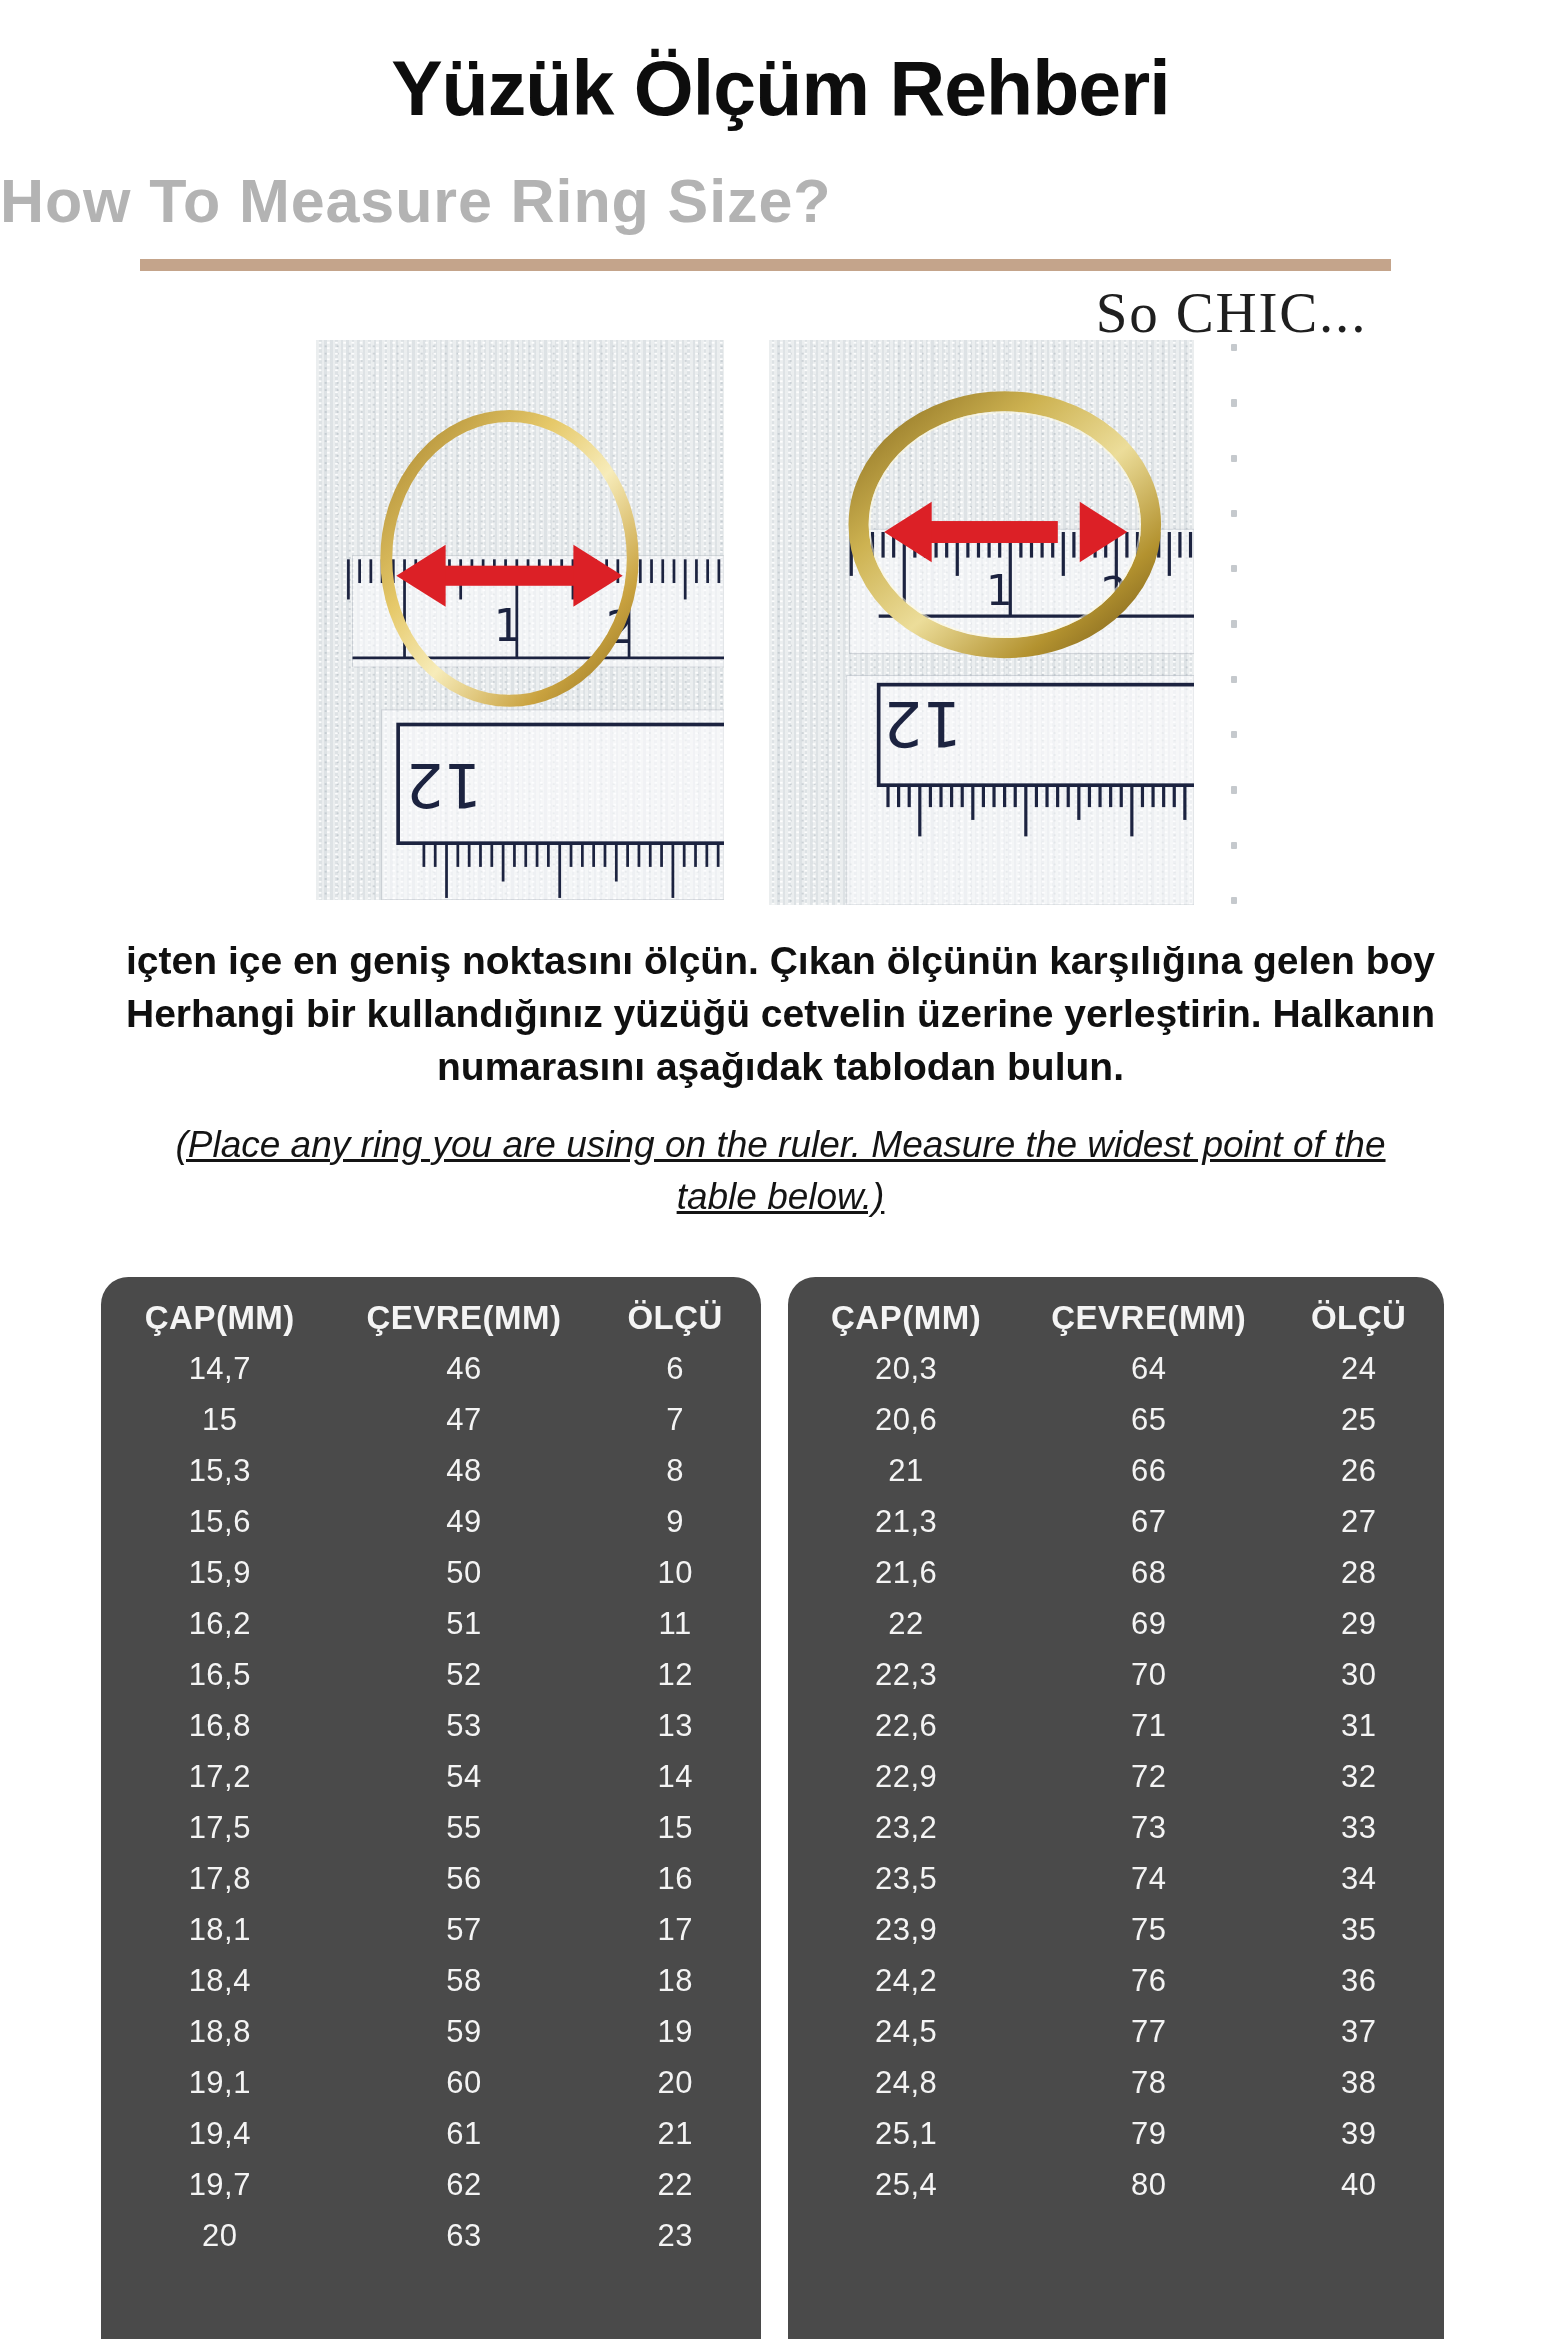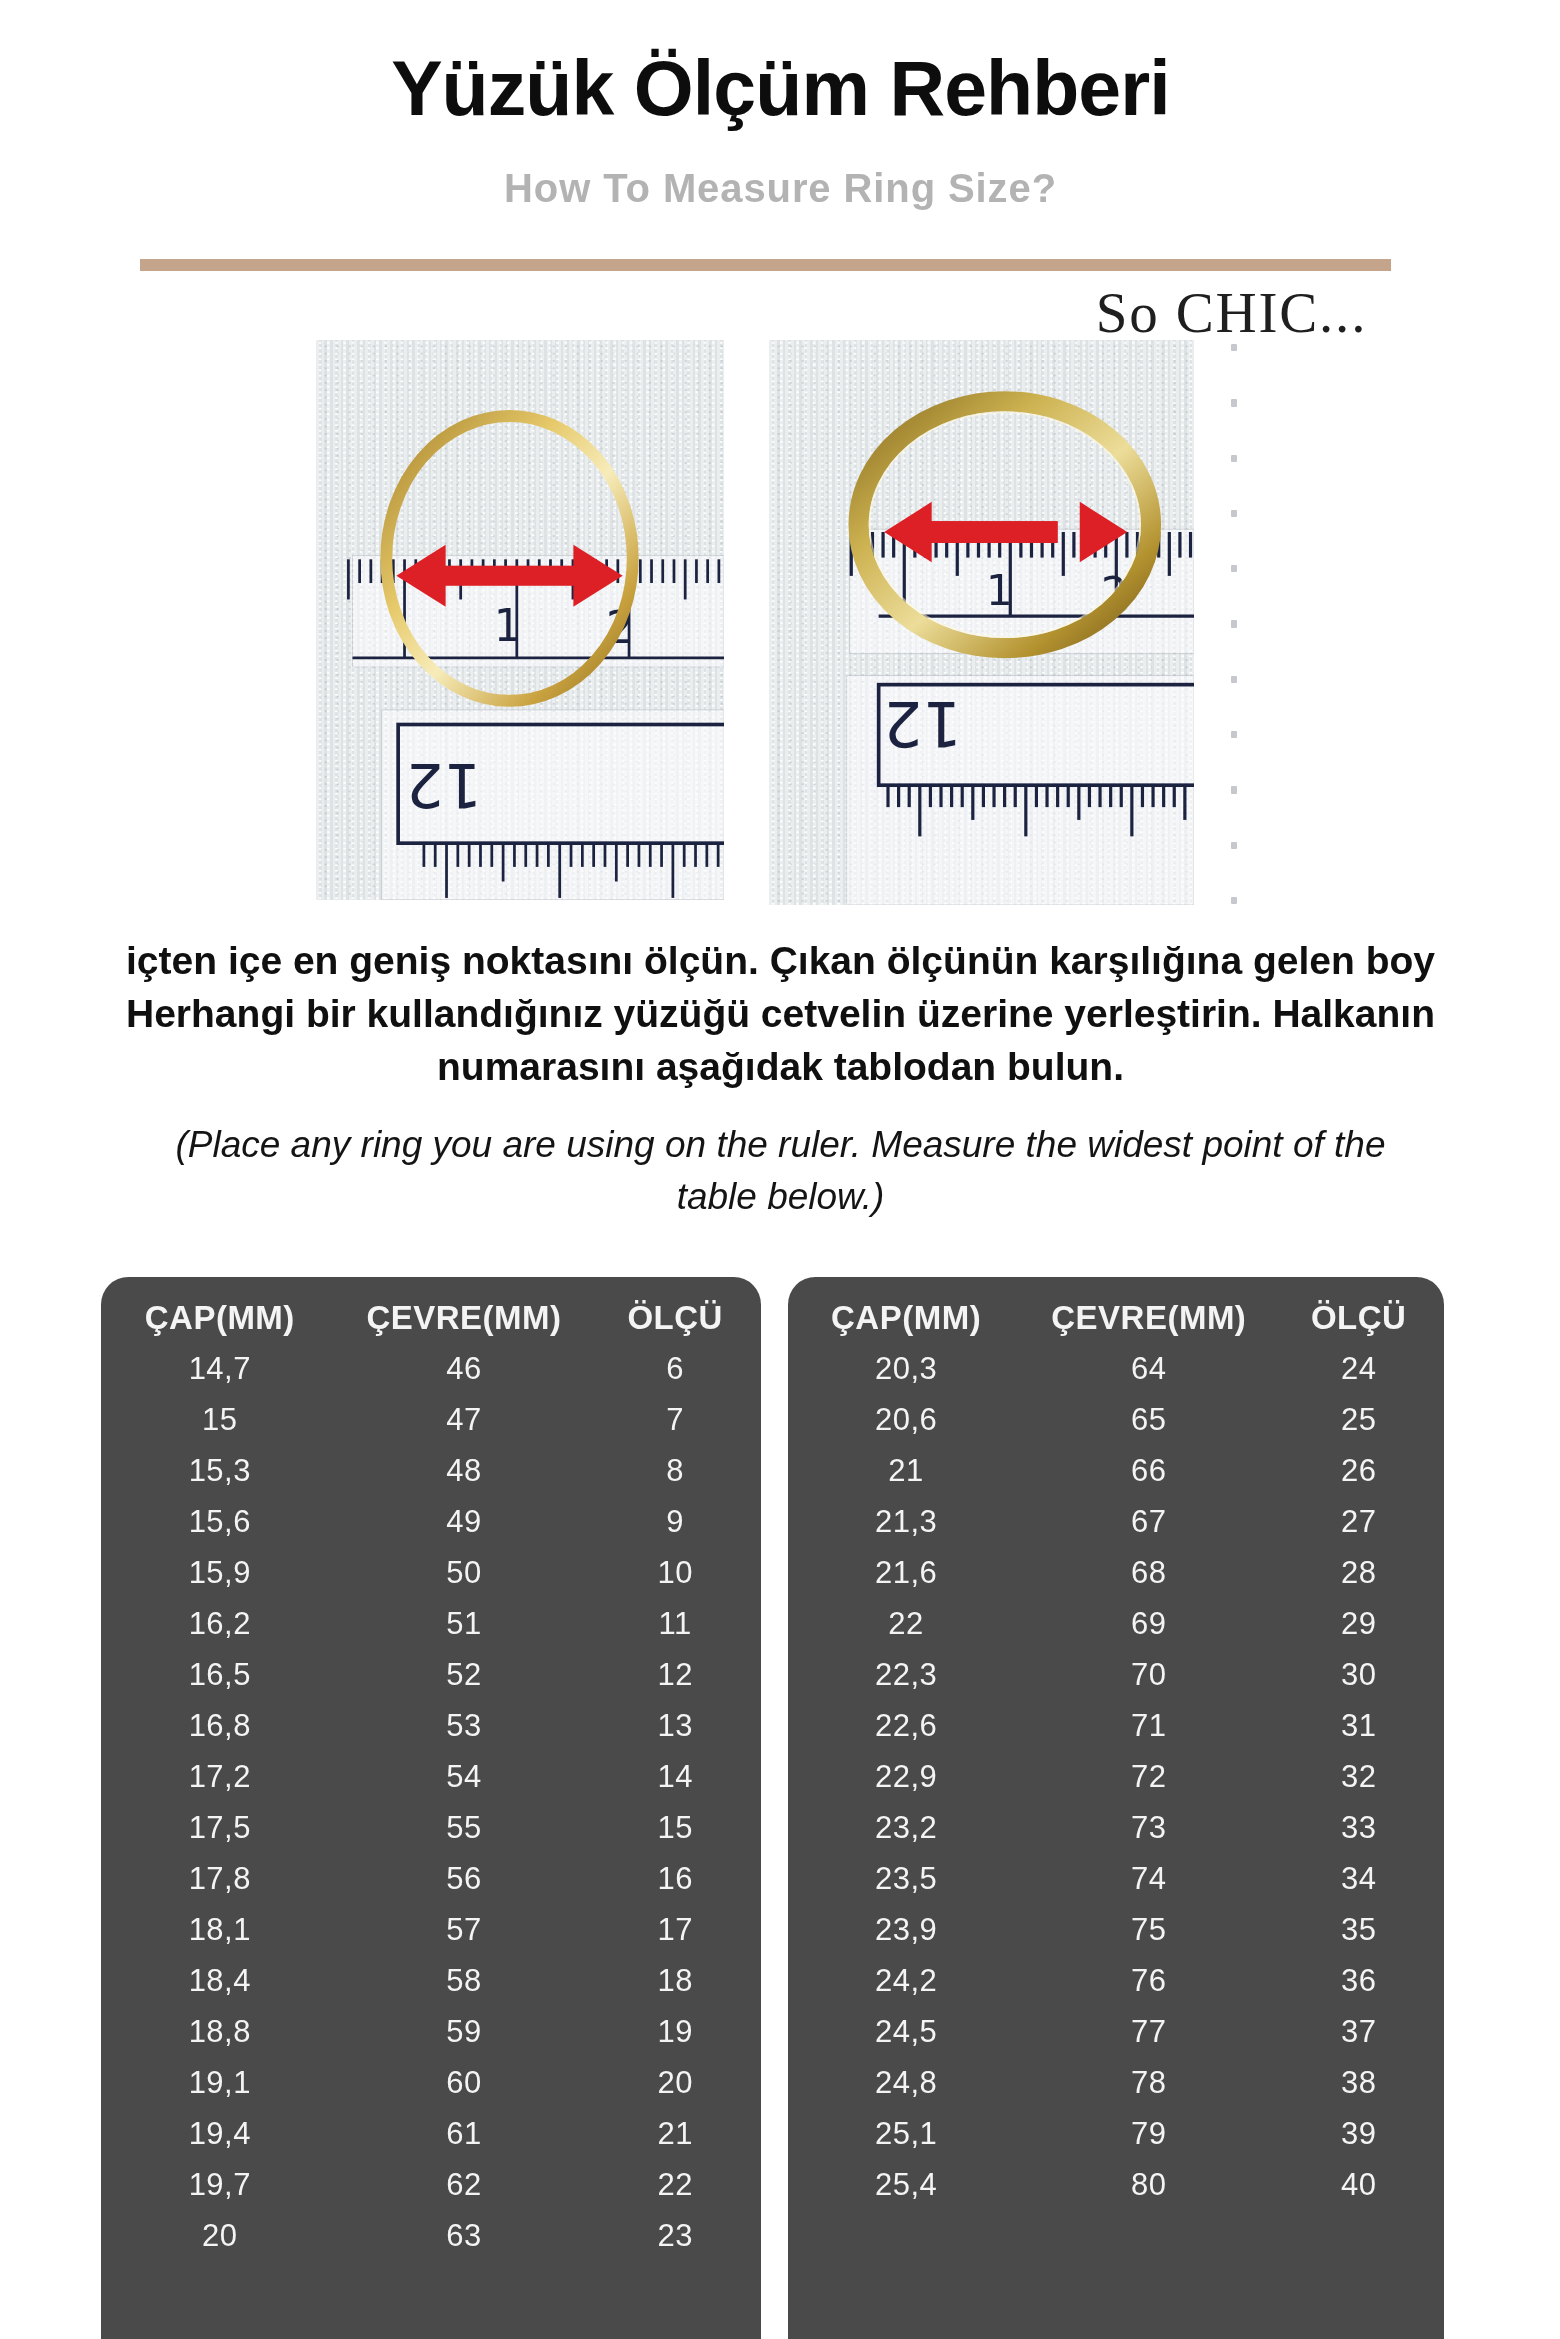--- a/index.html
+++ b/index.html
@@ -16,22 +16,22 @@
   html,body{margin:0;padding:0;background:#ffffff;}
   #page{
     position:relative;width:1561px;height:2339px;background:#fff;overflow:hidden;
     font-family:"Liberation Sans", sans-serif;
   }
   .title{
     position:absolute;top:44px;left:0;width:100%;text-align:center;
     font-size:77px;font-weight:700;letter-spacing:-0.9px;color:var(--title);
   }
   .subtitle{
-    position:absolute;top:166px;left:0;width:100%;text-align:center;
-    font-size:40px;font-weight:700;letter-spacing:0.9px;color:var(--subtitle);
+    position:absolute;top:166px;left:0;width:100%;text-align:left;
+    font-size:61px;font-weight:700;letter-spacing:0.9px;color:var(--subtitle);
   }
   .divider{
     position:absolute;top:259px;left:140px;width:1251px;height:12px;
     background:var(--divider);
   }
   .brand{
     position:absolute;top:280px;left:1049px;width:365px;
     font-family:"Liberation Serif", serif;font-size:57px;font-weight:500;
     letter-spacing:1.8px;color:var(--brand);white-space:nowrap;text-align:center;
   }
@@ -59,21 +59,21 @@
   .arrow{fill:var(--arrow);}
   .perforation{position:absolute;left:1231px;top:344px;width:7.3px;height:557px;}
   .perforation i{
     display:block;width:5.5px;height:7.3px;margin:0 0 48px 0;background:#b7bcc1;opacity:.8;border-radius:0.9px;
   }
   .instructions{
     position:absolute;top:934px;left:0;width:100%;text-align:center;color:#101010;
   }
   .tr-line{font-size:39px;font-weight:700;line-height:53px;}
   .en-block{margin-top:25.6px;}
-  .en-line{font-size:37px;font-style:italic;font-weight:400;line-height:52px;color:#141414;}
+  .en-line{font-size:37px;font-style:italic;font-weight:400;line-height:52px;color:#141414;text-decoration:underline;}
   .size-table{
     position:absolute;top:1277px;height:1128px;background:var(--table-bg);
     border-radius:27.4px;display:grid;grid-template-columns:36% 38% 26%;
     grid-auto-rows:51px;align-content:start;padding-top:15px;box-sizing:border-box;
     color:var(--table-text);
   }
   #table-left{left:101px;width:660px;}
   #table-right{left:788px;width:656px;}
   .size-table .th{
     font-size:33px;font-weight:700;display:flex;align-items:center;justify-content:center;

